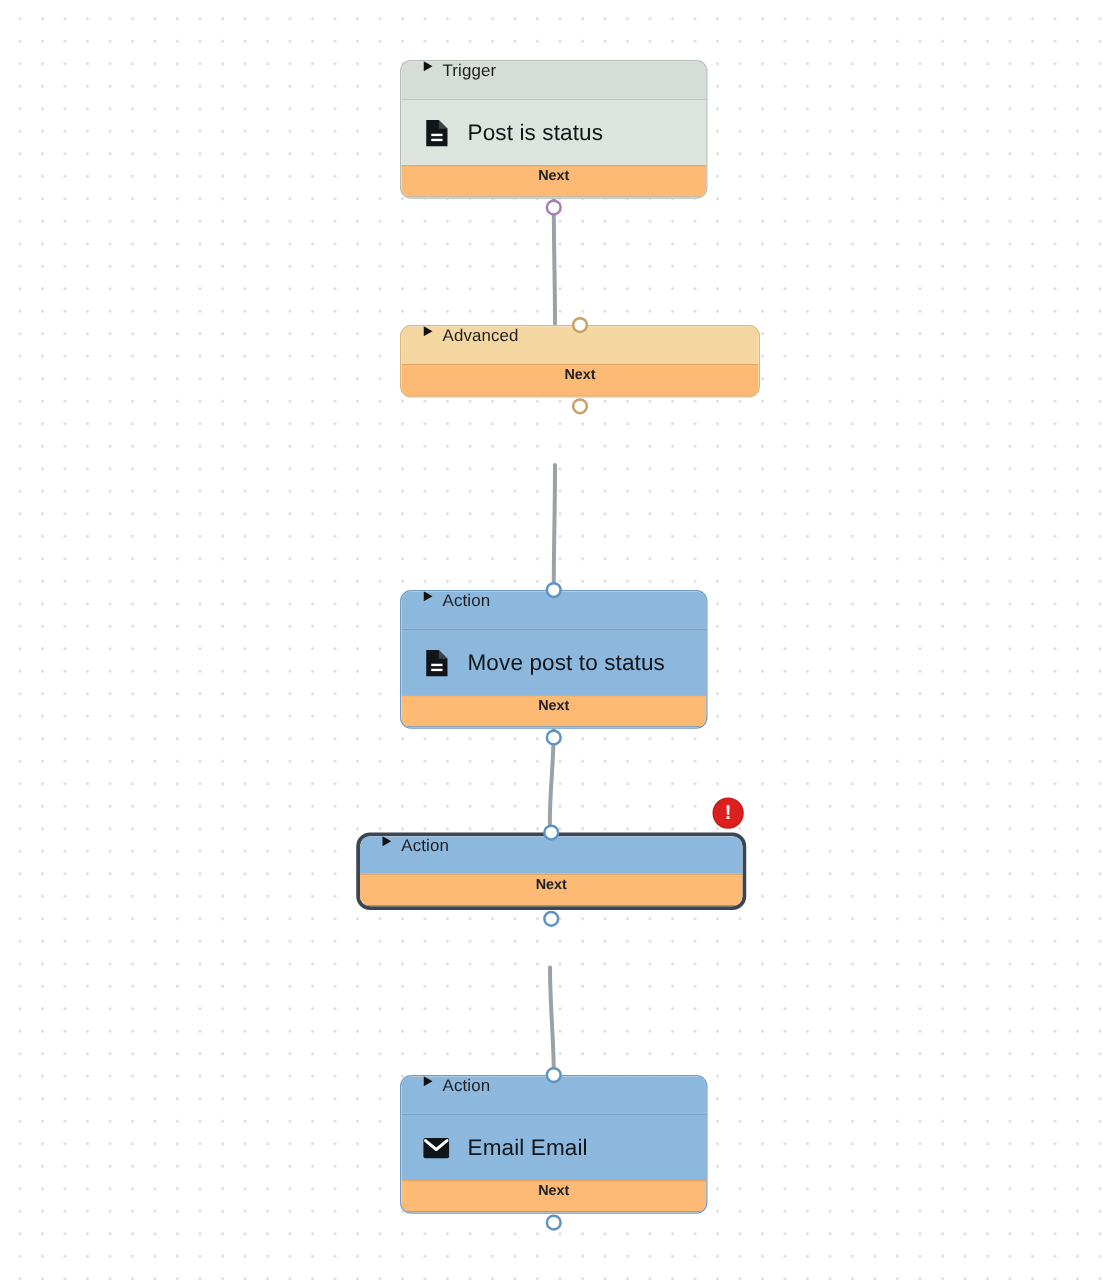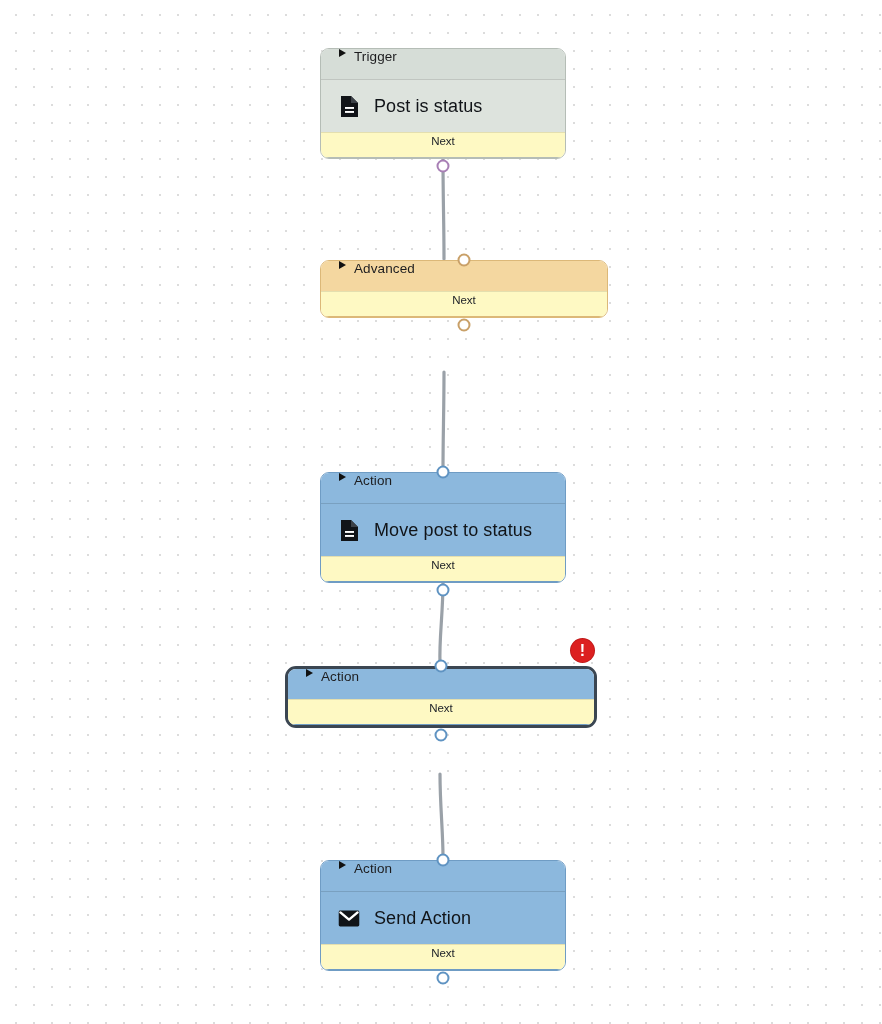--- a/index.html
+++ b/index.html
@@ -96,26 +96,27 @@
 
   .node-title {
     font-size: 18px;
     color: #111418;
     white-space: nowrap;
     letter-spacing: 0.1px;
   }
 
   .node-foot {
     height: 26px;
-    background: #fef9c3;
+    background: #fdba74;
     display: flex;
     align-items: flex-start;
     justify-content: center;
     position: relative;
     border-top: 1px solid rgba(0,0,0,0.10);
+    font-weight: bold;
   }
 
   .foot-label {
     font-size: 11.5px;
     color: #20242a;
     line-height: 14px;
     padding-top: 1px;
   }
 
   .foot-rule {
@@ -277,21 +278,21 @@
             <span class="disclosure"></span>
             <span>Action</span>
           </div>
           <div class="node-body">
             <span class="node-icon">
               <svg width="23" height="19" viewBox="0 0 24 20">
                 <rect x="0.8" y="1.2" width="22.4" height="17.6" rx="1.6" fill="#111418"></rect>
                 <path d="M2.6 3.4 L12 11.2 L21.4 3.4" fill="none" stroke="#ffffff" stroke-width="2.6" stroke-linecap="round" stroke-linejoin="round"></path>
               </svg>
             </span>
-            <span class="node-title">Send Action</span>
+            <span class="node-title">Email Email</span>
           </div>
           <div class="node-foot">
             <span class="foot-label">Next</span>
             <span class="foot-rule"></span>
           </div>
         </div>
         <span class="port in ring-blue"></span>
         <span class="port out ring-blue"></span>
       </div>
     </div>

